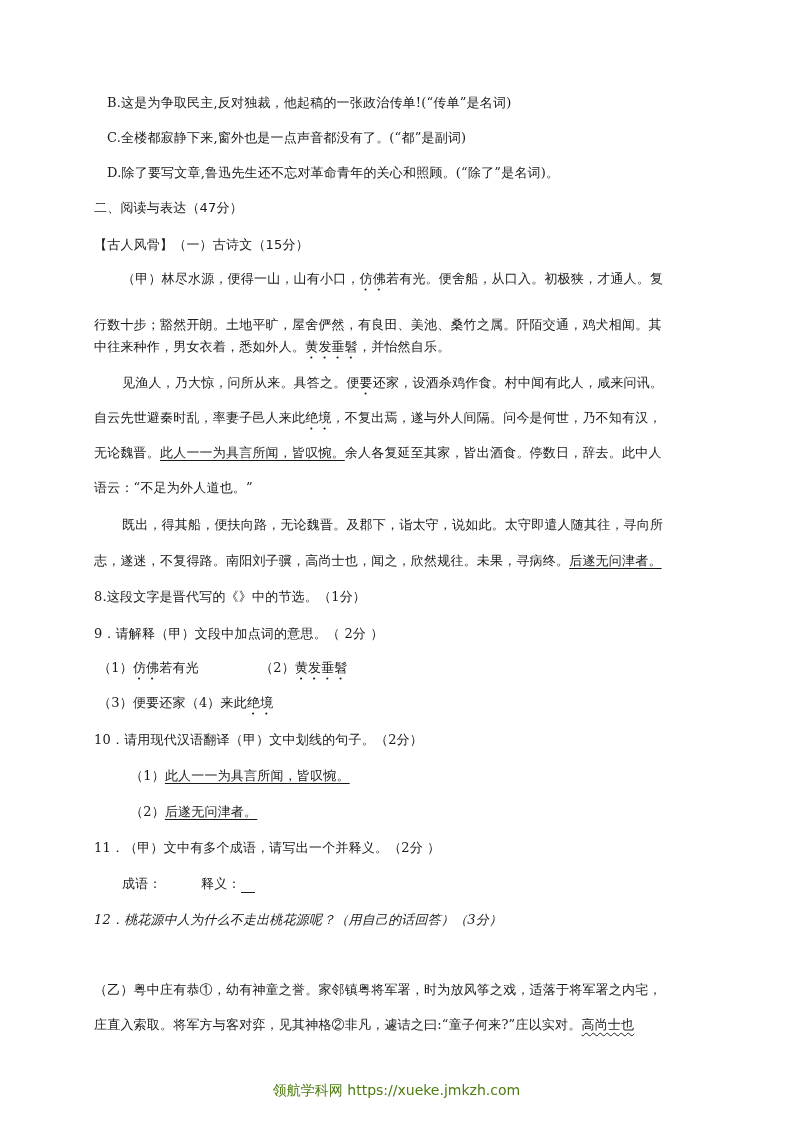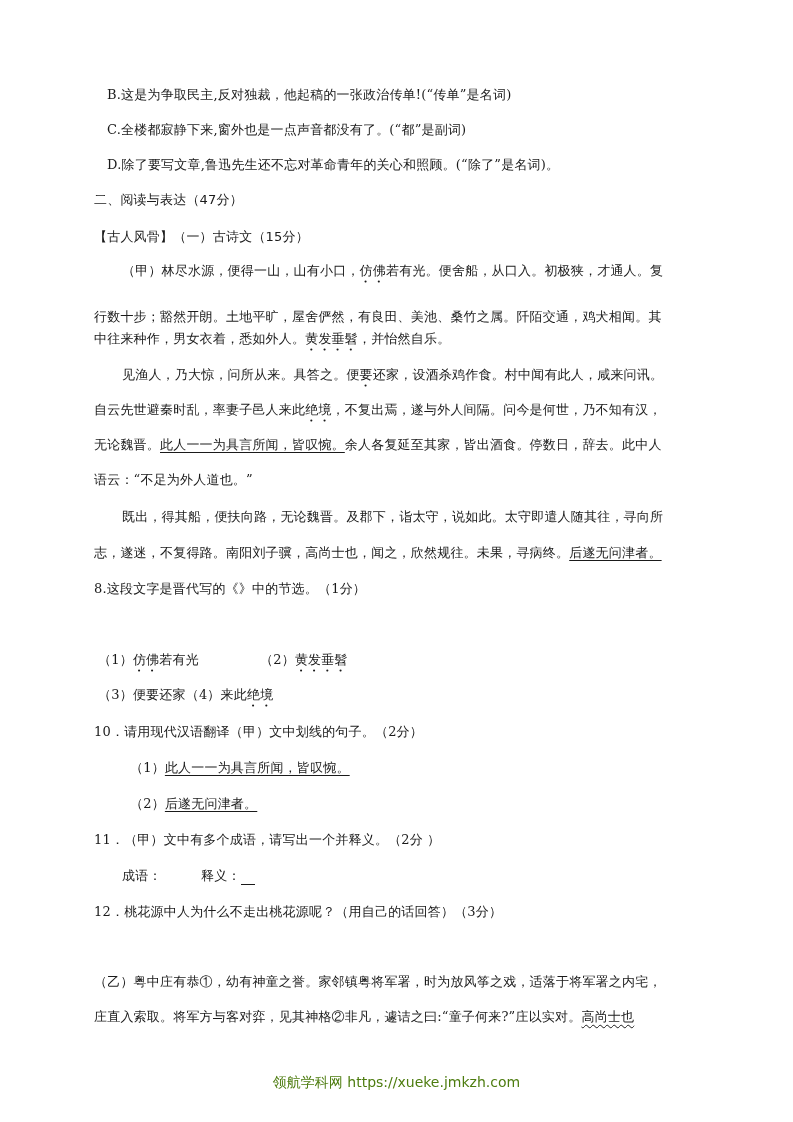--- a/index.html
+++ b/index.html
@@ -10,21 +10,21 @@
     body {
       width: 793px;
       height: 1122px;
       position: relative;
       overflow: hidden;
       font-family: "DejaVu Serif", "Liberation Serif", serif;
       color: #1a1a1a;
     }
     .page {
       position: absolute;
-      left: 0; top: 4px;
+      left: 0; top: 12px;
       width: 793px;
       height: 862px;
     }
     .line {
       position: absolute;
       font-size: 13px;
       line-height: 18px;
       white-space: nowrap;
       letter-spacing: 0.2px;
     }
@@ -73,20 +73,21 @@
     <span>无论魏晋。</span><span class="ul">此人一一为具言所闻，皆叹惋。</span><span>余人各复延至其家，皆出酒食。停数日，辞去。此中人</span>
   </div>
   <div class="line" style="left:94px; top:467px;">语云：“不足为外人道也。”</div>
 
   <div class="line" style="left:122px; top:504px;">既出，得其船，便扶向路，无论魏晋。及郡下，诣太守，说如此。太守即遣人随其往，寻向所</div>
   <div class="line" style="left:94px; top:540px;">
     <span>志，遂迷，不复得路。南阳刘子骥，高尚士也，闻之，欣然规往。未果，寻病终。</span><span class="ul">后遂无问津者。</span>
   </div>
 
   <div class="line" style="left:94px; top:576px;">8.这段文字是晋代写的《》中的节选。（1分）</div>
+  <div class="line" style="left:94px; top:613px;">9．请解释（甲）文段中加点词的意思。（ 2分 ）</div>
   <div class="line" style="left:98px; top:647px;">
     <span>（1）</span><span class="dot">仿佛</span><span>若有光</span>
   </div>
   <div class="line" style="left:260px; top:647px;">
     <span>（2）</span><span class="dot">黄发垂髫</span>
   </div>
   <div class="line" style="left:98px; top:682px;">
     <span>（3）</span><span>便要</span><span>还家</span><span>（4）来此</span><span class="dot">绝境</span>
   </div>
 
@@ -96,21 +97,21 @@
   </div>
   <div class="line" style="left:130px; top:791px;">
     <span>（2）</span><span class="ul">后遂无问津者。</span>
   </div>
 
   <div class="line" style="left:94px; top:827px;">11．（甲）文中有多个成语，请写出一个并释义。（2分 ）</div>
   <div class="line" style="left:122px; top:863px;">成语：</div>
   <div class="line" style="left:201px; top:863px;">
     <span>释义：</span><span style="display:inline-block; width:14px; border-bottom:1px solid #1a1a1a; height:14px; vertical-align:bottom;"></span>
   </div>
-  <div class="line" style="left:94px; top:899px;">12．桃花源中人为什么不走出桃花源呢？（用自己的话回答）（3分）</div>
+  <div class="line" style="left:94px; top:899px;font-style:italic;">12．桃花源中人为什么不走出桃花源呢？（用自己的话回答）（3分）</div>
 
   <div class="line" style="left:94px; top:969px;">（乙）粤中庄有恭①，幼有神童之誉。家邻镇粤将军署，时为放风筝之戏，适落于将军署之内宅，</div>
   <div class="line" style="left:94px; top:1004px;">
     <span>庄直入索取。将军方与客对弈，见其神格②非凡，遽诘之曰:“童子何来?”庄以实对。</span><span class="wavy">高尚士也</span>
   </div>
 
   <div class="footer">领航学科网 https://xueke.jmkzh.com</div>
 </div>
 
 </body></html>

